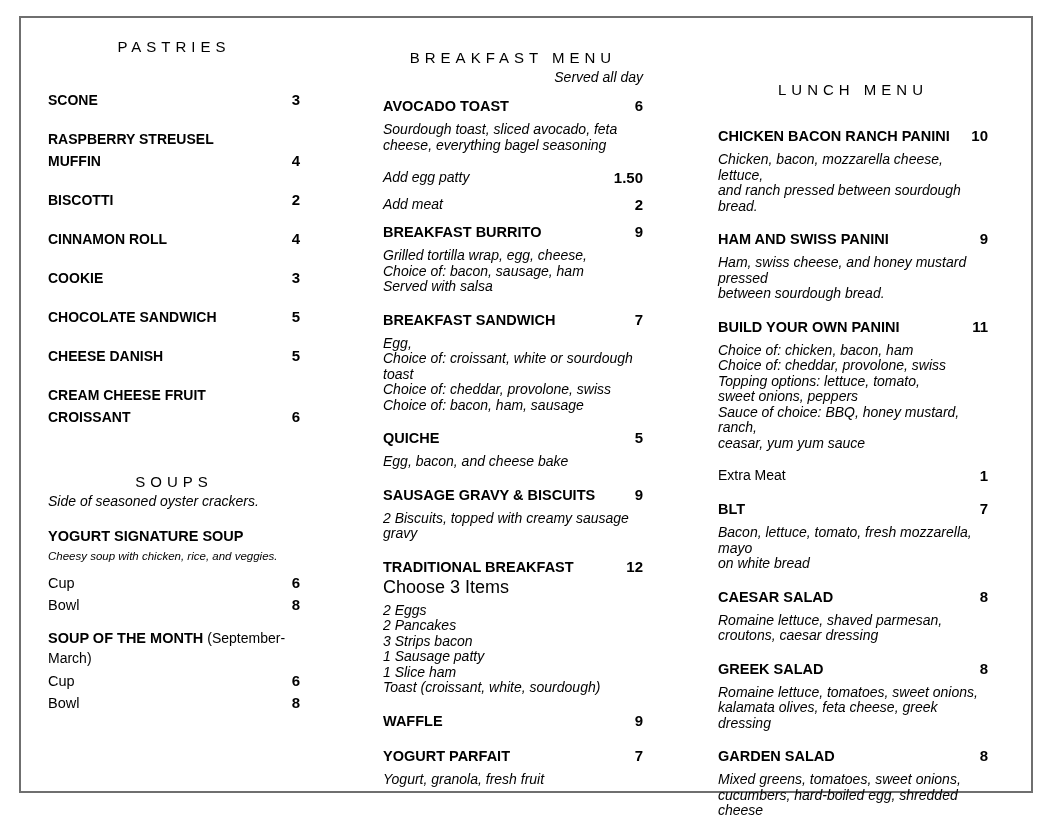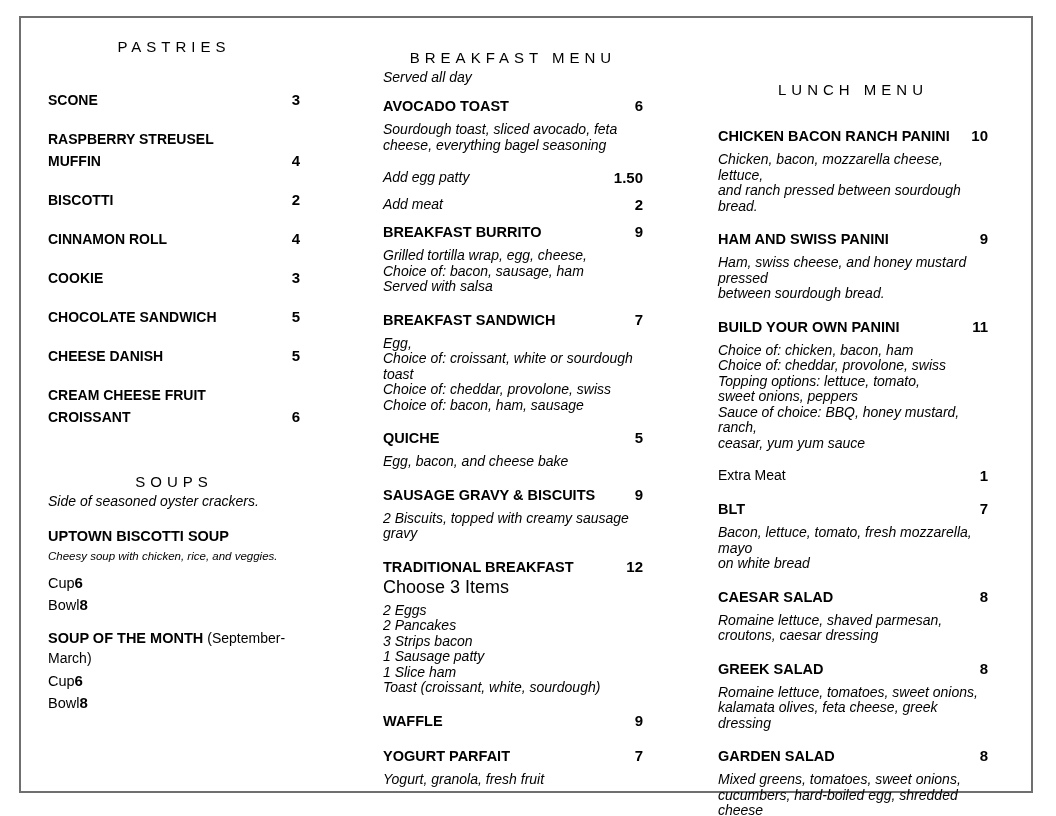--- a/index.html
+++ b/index.html
@@ -18,42 +18,42 @@
   .col3 { left:718px; top:48px; width:270px; }
 
   .section-title {
     font-size:15px; font-weight:400; letter-spacing:5px;
     text-align:center; line-height:20px;
   }
   .col1 .section-title.pastries { margin-bottom:32px; }
   .col3 .section-title { margin-bottom:26px;margin-top:32px; }
 
   .col-subtitle {
-    text-align:left; font-style:italic; font-size:14px;
+    text-align:right; font-style:italic; font-size:14px;
     line-height:18px; margin-bottom:10px;
   }
 
   
   .prow {
     display:flex; justify-content:space-between; align-items:flex-end;
     margin-bottom:17px;
   }
   .prow .nm { font-weight:700; font-size:14px; line-height:22px; white-space:pre-line; }
   .prow .pr { font-weight:700; font-size:15px; line-height:22px; }
 
   
   .soups-block { margin-top:44px; }
   .soups-subtitle {
     text-align:left; font-style:italic; font-size:14px;
     line-height:18px; margin-bottom:16px;
   }
   .soup-name { font-weight:700; font-size:14.5px; line-height:20px; }
   .soup-qual { font-weight:400; font-size:14px; }
   .soup-desc { font-style:italic; font-size:11.5px; line-height:16px; margin:2px 0 8px; }
-  .srow { display:flex; font-size:14.5px; line-height:22px; }
+  .srow { display:flex; justify-content:space-between; font-size:14.5px; line-height:22px; }
   .srow .pr { font-weight:700; font-size:15px; }
   .soup-item + .soup-item { margin-top:12px; }
   .soup-item .sizes { margin-top:2px; }
 
   
   .m-item { margin-bottom:15px; }
   .head { display:flex; justify-content:space-between; align-items:flex-start; }
   .head .nm { font-weight:700; font-size:14.5px; line-height:20px; }
   .head .pr { font-weight:700; font-size:15px; line-height:20px; }
   .desc {
@@ -110,21 +110,21 @@
   <div class="prow">
     <span class="nm">CREAM CHEESE FRUIT CROISSANT</span>
     <span class="pr">6</span>
   </div>
 
   <div class="soups-block">
     <div class="section-title">SOUPS</div>
     <div class="soups-subtitle">Side of seasoned oyster crackers.</div>
 
     <div class="soup-item">
-      <div class="soup-name">UPTOWN BISCOTTI SOUP</div>
+      <div class="soup-name">YOGURT SIGNATURE SOUP</div>
       <div class="soup-desc">Cheesy soup with chicken, rice, and veggies.</div>
       <div class="sizes">
         <div class="srow">
           <span>Cup</span>
           <span class="pr">6</span>
         </div>
         <div class="srow">
           <span>Bowl</span>
           <span class="pr">8</span>
         </div>

